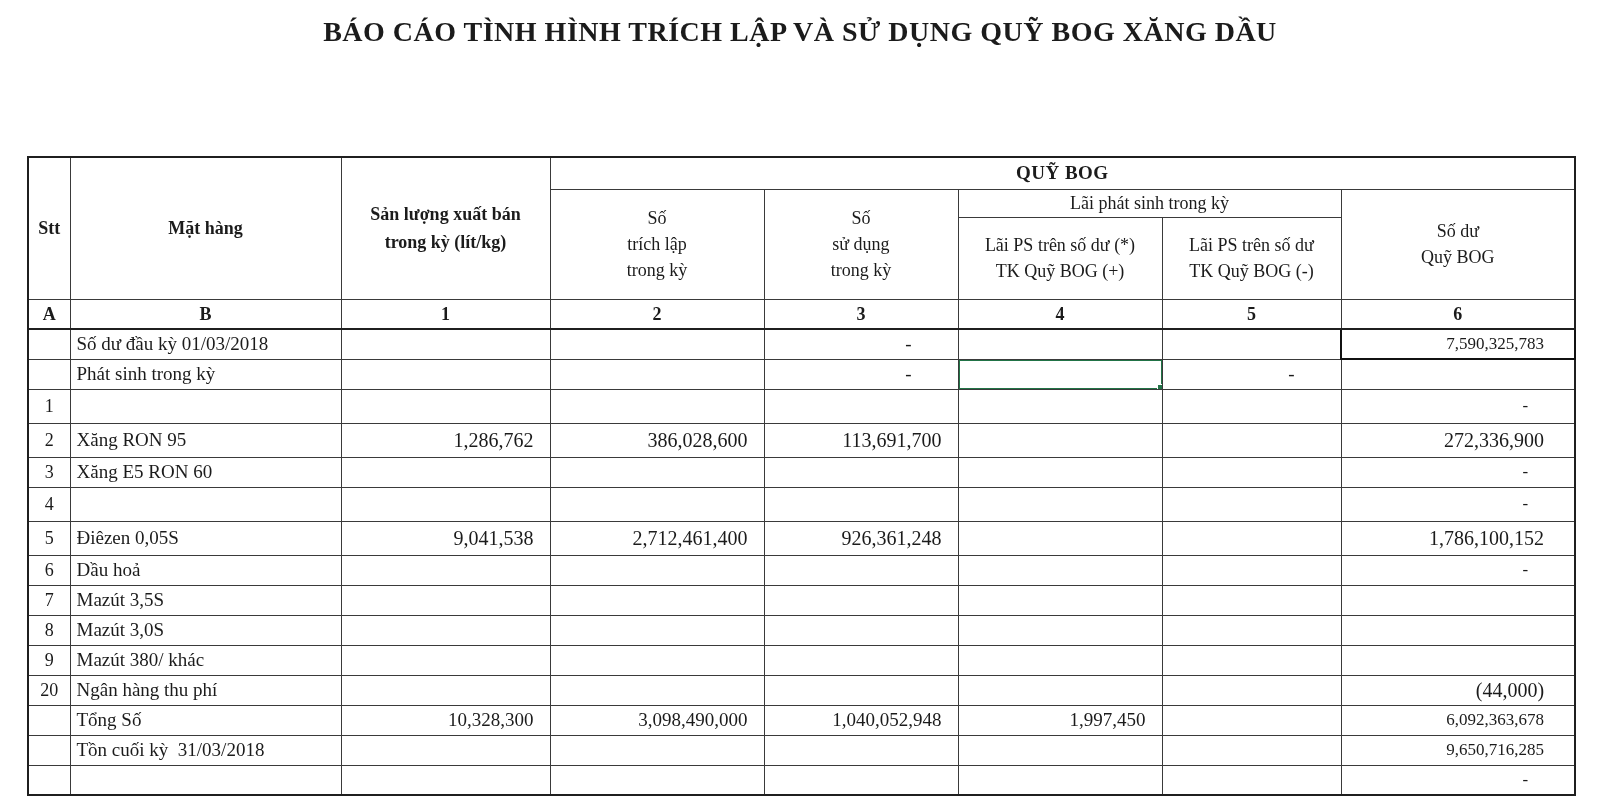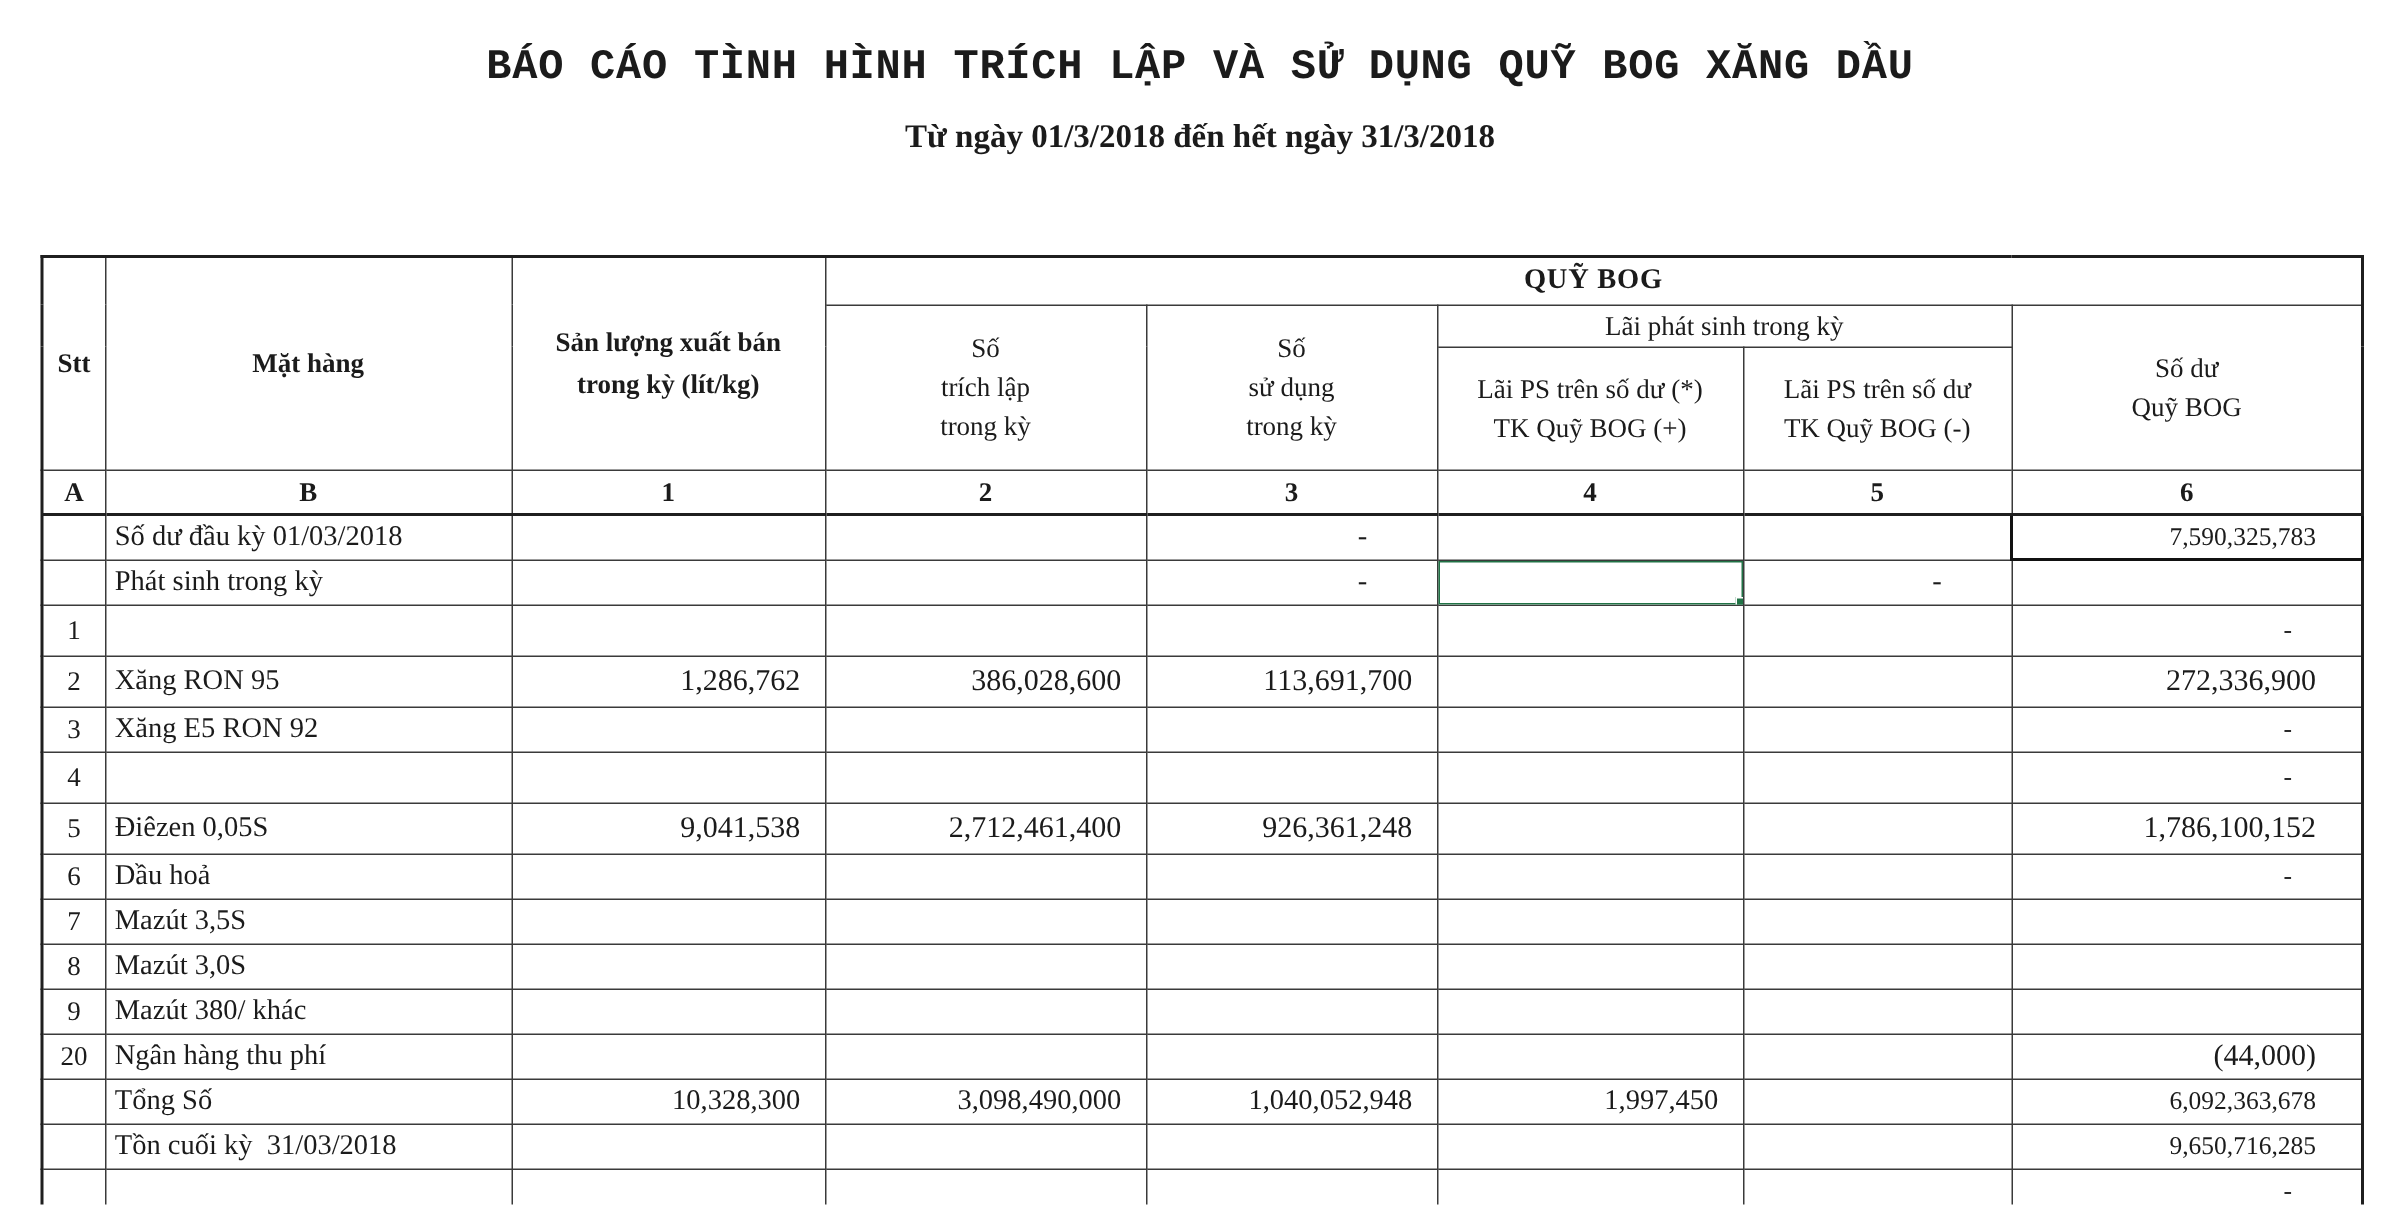--- a/index.html
+++ b/index.html
@@ -7,26 +7,25 @@
   body {
     font-family: "Liberation Serif", "DejaVu Serif", serif;
     color:#1b1b1b;
     width:1600px; height:803px;
     position:relative;
     overflow:hidden;
   }
   .page { position:relative; width:1600px; height:803px; background:#fff; }
 
   .title {
-    margin-top:30px;
+    margin-top:16px;
     text-align:center;
     font-size:28px;
     font-weight:bold;
     letter-spacing:0.5px;
-    font-family:Liberation Mono, monospace;
   }
   .subtitle {
     margin-top:17px;
     text-align:center;
     font-size:22px;
     font-weight:bold;
   }
 
   table.sheet {
     position:absolute;
@@ -93,21 +92,20 @@
     border:1px solid #ffffff;
     z-index:3;
   }
 </style>
 </head>
 <body>
 
 <div class="page" data-name="report-page">
 
   <div class="title" data-name="report-title">BÁO CÁO TÌNH HÌNH TRÍCH LẬP VÀ SỬ DỤNG QUỸ BOG XĂNG DẦU</div>
-  <div class="subtitle" data-name="report-subtitle">Từ ngày 01/3/2018 đến hết ngày 31/3/2018</div>
 
   <table class="sheet" data-name="bog-fund-table">
     <colgroup>
       <col style="width:42px">
       <col style="width:271px">
       <col style="width:209px">
       <col style="width:214px">
       <col style="width:194px">
       <col style="width:204px">
       <col style="width:179px">
@@ -185,21 +183,21 @@
       <td class="label" data-name="cell-label">Xăng RON 95</td>
       <td class="num" data-name="cell-c1">1,286,762</td>
       <td class="num" data-name="cell-c2">386,028,600</td>
       <td class="num" data-name="cell-c3">113,691,700</td>
       <td class="num" data-name="cell-c4"></td>
       <td class="num" data-name="cell-c5"></td>
       <td class="num c6" data-name="cell-c6">272,336,900</td>
     </tr>
         <tr data-name="table-row">
       <td class="stt" data-name="cell-stt">3</td>
-      <td class="label" data-name="cell-label">Xăng E5 RON 92</td>
+      <td class="label" data-name="cell-label">Xăng E5 RON 60</td>
       <td class="num" data-name="cell-c1"></td>
       <td class="num" data-name="cell-c2"></td>
       <td class="num" data-name="cell-c3"></td>
       <td class="num" data-name="cell-c4"></td>
       <td class="num" data-name="cell-c5"></td>
       <td class="num c6 dash" data-name="cell-c6">-</td>
     </tr>
         <tr data-name="table-row">
       <td class="stt" data-name="cell-stt">4</td>
       <td class="label" data-name="cell-label"></td>

